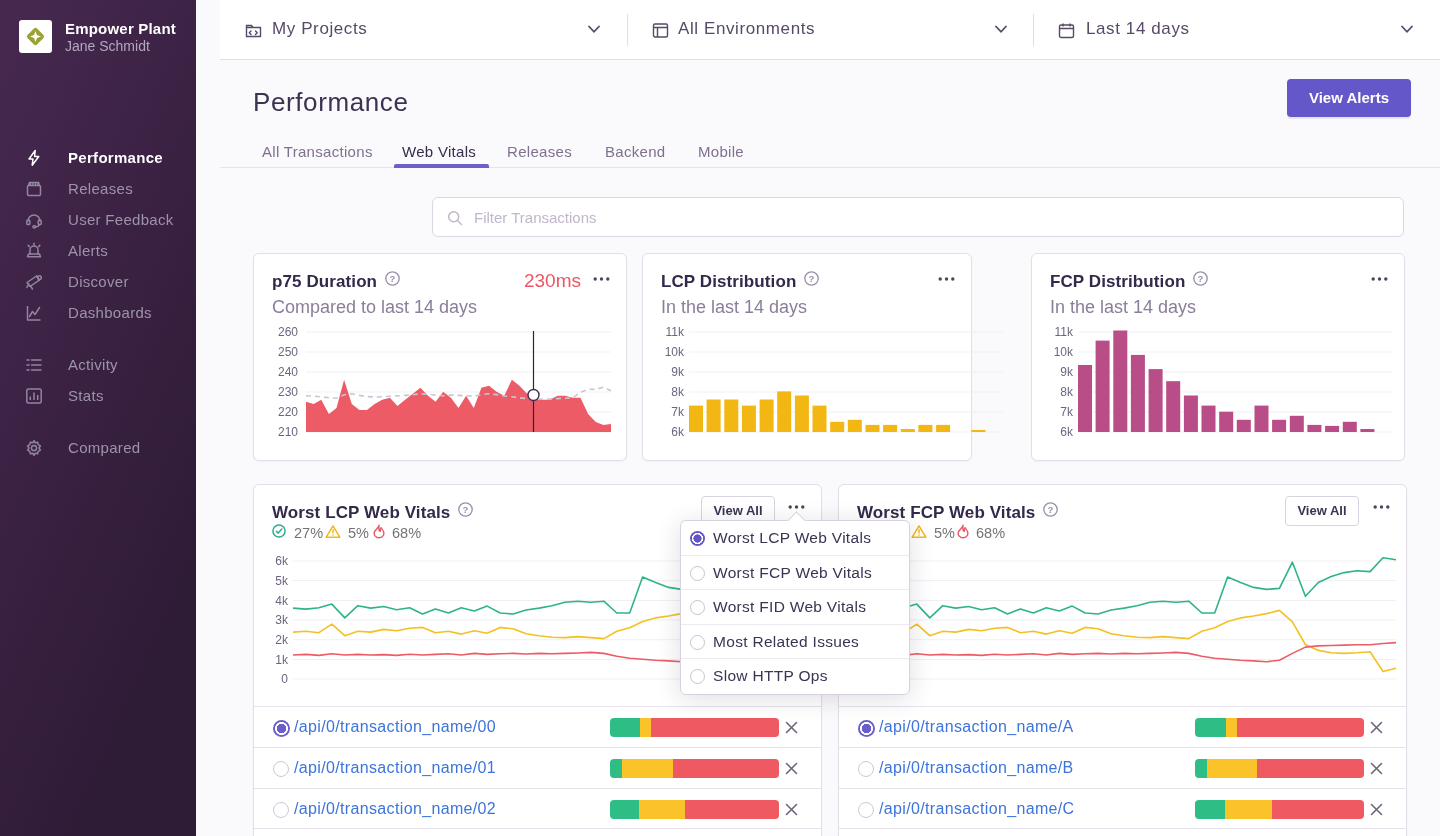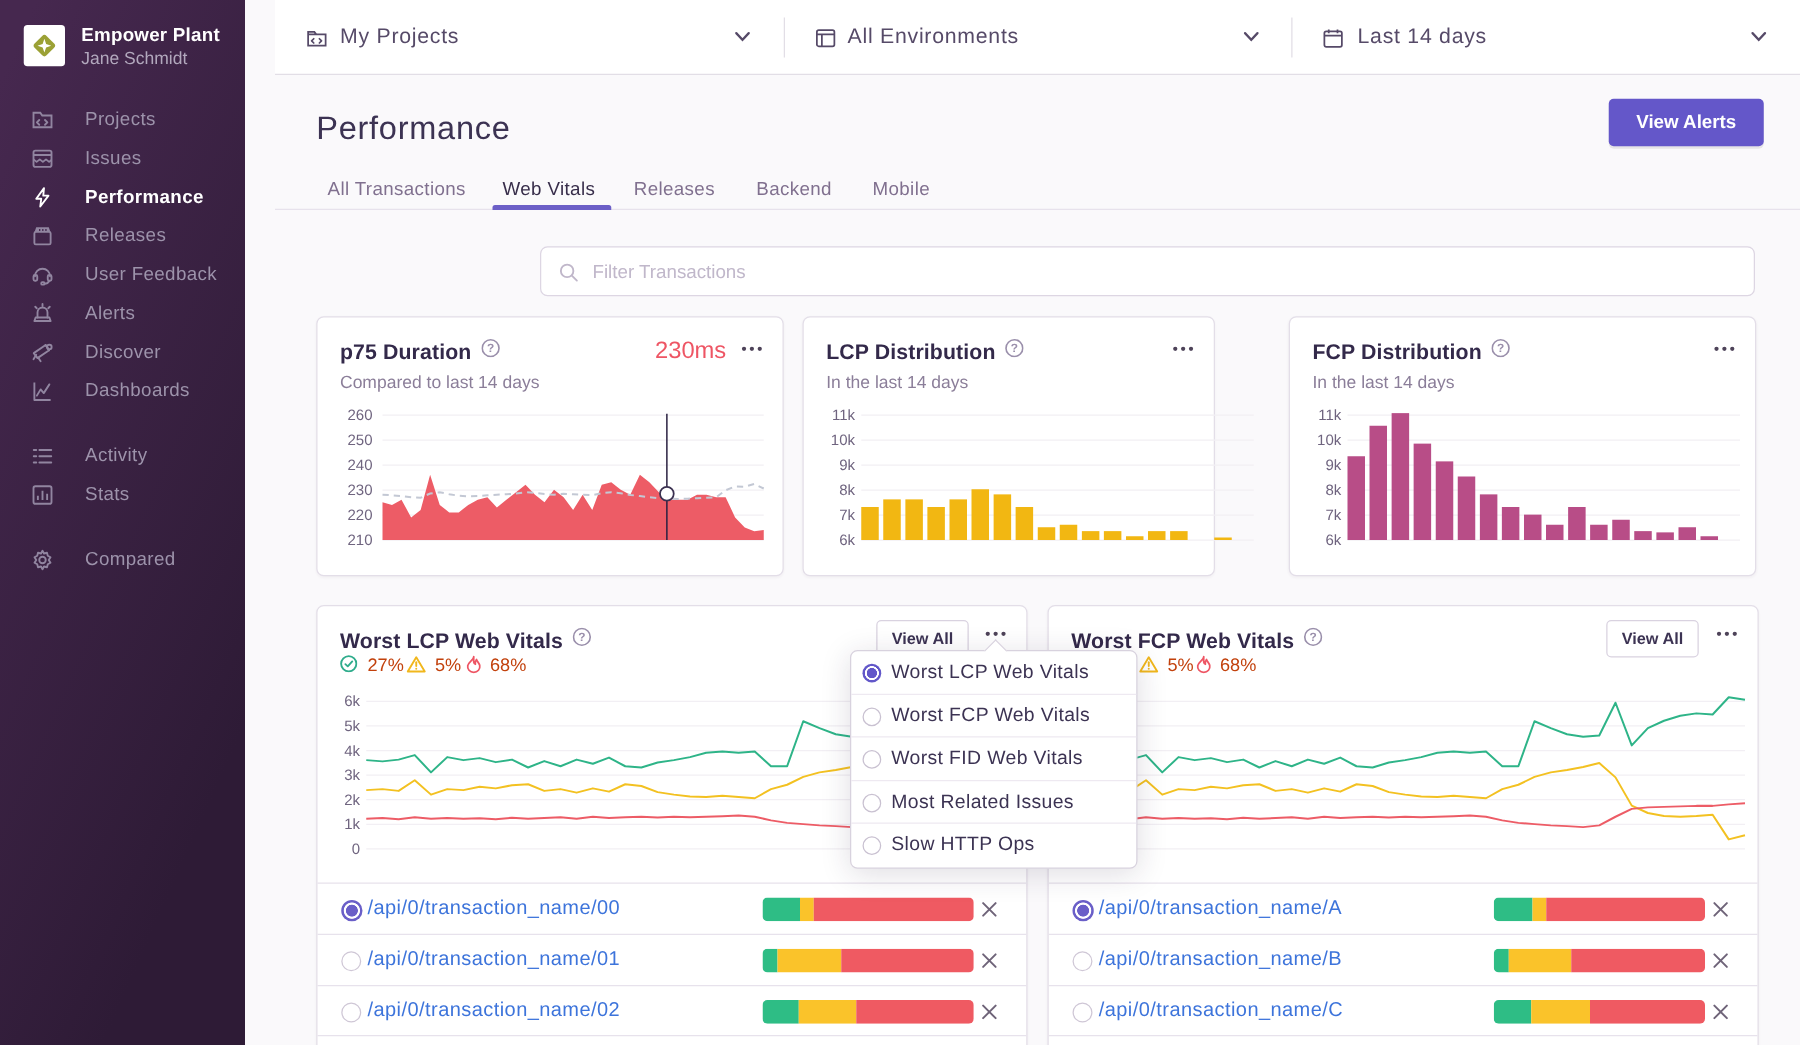--- a/index.html
+++ b/index.html
@@ -29,25 +29,25 @@
 #tabline{position:absolute;left:220px;top:167px;width:1220px;height:1px;background:#e7e2ec;}
 #tabund{position:absolute;left:394px;top:164px;width:95px;height:4px;background:#6c5fc7;border-radius:2px 2px 0 0;}
 
 #fbtn{position:absolute;left:253px;top:197px;width:171px;height:40px;background:#fff;border:1px solid #ddd6e3;border-radius:6px;}
 #fbtn .t{position:absolute;left:41px;top:10px;font-size:15px;font-weight:bold;color:#372d4a;}
 #search{position:absolute;left:432px;top:197px;width:972px;height:40px;background:#fff;border:1px solid #ddd6e3;border-radius:6px;}
 #search .ph{position:absolute;left:41px;top:11px;font-size:15px;color:#c0b7ca;}
 
 .card{position:absolute;background:#fff;border:1px solid #e3dee8;border-radius:6px;box-shadow:0 1px 2px rgba(40,30,60,.04);}
 .ctitle{position:absolute;left:18px;top:17px;font-size:17px;font-weight:bold;color:#33294a;letter-spacing:.1px;}
-.csub{position:absolute;left:18px;top:43px;font-size:14px;color:#8b7e99;}
+.csub{position:absolute;left:18px;top:43px;font-size:18px;color:#8b7e99;}
 .dots{position:absolute;top:22px;}
 .qm{display:inline-block;vertical-align:1px;margin-left:3px;}
 
-.pct{position:absolute;top:40px;font-size:14.5px;color:#c2410c;}
+.pct{position:absolute;top:40px;font-size:14.5px;color:#737373;}
 .viewall{position:absolute;top:11px;width:74px;height:30px;border:1px solid #d9d2e0;border-radius:4px;background:#fff;font-size:13px;font-weight:bold;color:#3c3353;text-align:center;line-height:28px;}
 .trow{position:absolute;left:0;width:567px;height:41px;border-top:1px solid #e7e2ec;}
 .trow .lnk{position:absolute;left:40px;top:11px;font-size:16px;letter-spacing:.35px;color:#3d74db;}
 .trow .bar{position:absolute;left:356px;top:11px;width:169px;height:19px;border-radius:4px;overflow:hidden;}
 .trow .bar div{height:19px;float:left;}
 .radio{position:absolute;left:19px;top:13px;width:16px;height:16px;border-radius:50%;border:1px solid #cfc7d6;background:#fff;}
 .radio.sel{border:none;width:17px;height:17px;background:radial-gradient(circle,#6a5fc8 0 4.5px,#fff 5px 6.2px,#6a5fc8 6.8px);}
 .xx{position:absolute;top:13px;}
 
 #menu{position:absolute;left:680px;top:520px;width:230px;background:#fff;border:1px solid #d8d2de;border-radius:6px;box-shadow:0 4px 24px rgba(40,30,60,.15);z-index:50;}
@@ -62,34 +62,20 @@
 <body>
 <div id="app">
 
 <div id="side">
   <div id="logo"><svg width="33" height="33" viewBox="0 0 33 33">
           <rect x="9.75" y="9.75" width="13.5" height="13.5" rx="2.5" fill="#9ba135" transform="rotate(45 16.5 16.5)"></rect>
           <path d="M16.5 11 L17.9 15.1 L22 16.5 L17.9 17.9 L16.5 22 L15.1 17.9 L11 16.5 L15.1 15.1 Z" fill="#fff"></path>
         </svg></div>
   <div id="orgname">Empower Plant</div>
   <div id="username">Jane Schmidt</div>
-  <div class="nav" style="top:80.5px">
-        <svg width="18" height="18" viewBox="0 0 18 18" fill="none" stroke="#9185a0" stroke-width="1.5">
-          <path d="M1.8 3.2 h5.4 l1.6 2.2 h7.4 v9.4 h-14.4 z"></path>
-          <path d="M6.4 9 l-1.9 1.9 L6.4 12.8 M11 9 l1.9 1.9 -1.9 1.9" stroke-linecap="round" stroke-linejoin="round"></path>
-        </svg>
-        <span>Projects</span>
-      </div>
-  <div class="nav" style="top:111.5px">
-        <svg width="18" height="18" viewBox="0 0 18 18" fill="none" stroke="#9185a0" stroke-width="1.5">
-          <rect x="1.8" y="2.5" width="14.4" height="13" rx="1.5"></rect>
-          <path d="M1.8 6 h14.4 M1.8 9.5 l2.5 2 2.5-2 2.5 2 2.5-2 2.5 2 1.9-1.5" stroke-linejoin="round"></path>
-        </svg>
-        <span>Issues</span>
-      </div>
   <div class="nav act" style="top:142.5px">
         <svg width="18" height="18" viewBox="0 0 18 18" fill="none" stroke="#fff" stroke-width="1.5" stroke-linejoin="round">
           <path d="M10.2 1.5 L4 10 h4 L7.2 16.2 L13.8 7.5 h-4.2 z"></path>
         </svg>
         <span>Performance</span>
       </div>
   <div class="nav" style="top:173.5px">
         <svg width="18" height="18" viewBox="0 0 18 18" fill="none" stroke="#9185a0" stroke-width="1.5">
           <rect x="2.5" y="5.5" width="13" height="10" rx="1.2"></rect>
           <path d="M3.5 5.5 L4.5 2.5 h9 l1 3 M5.5 2.5 v3 M8 2.5 v3 M10.5 2.5 v3 M13 2.5 v3"></path>

